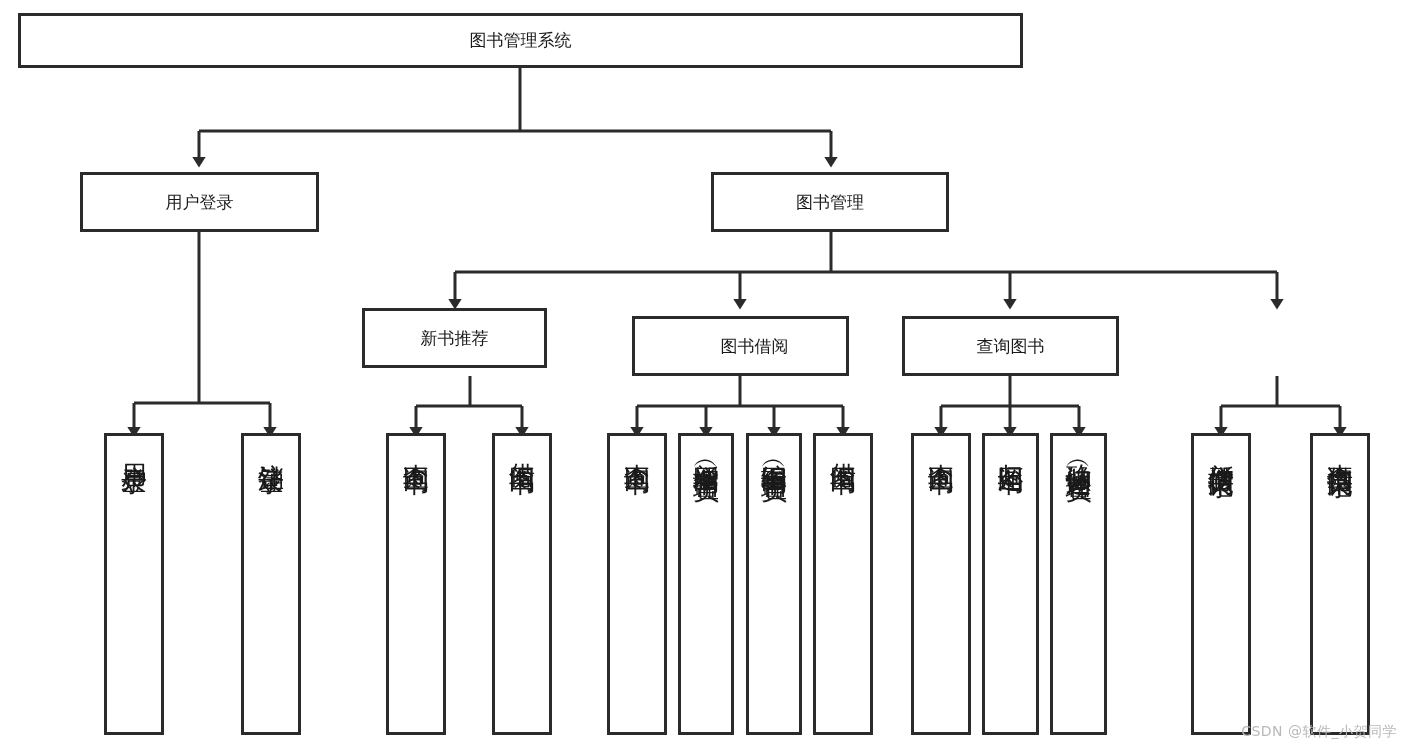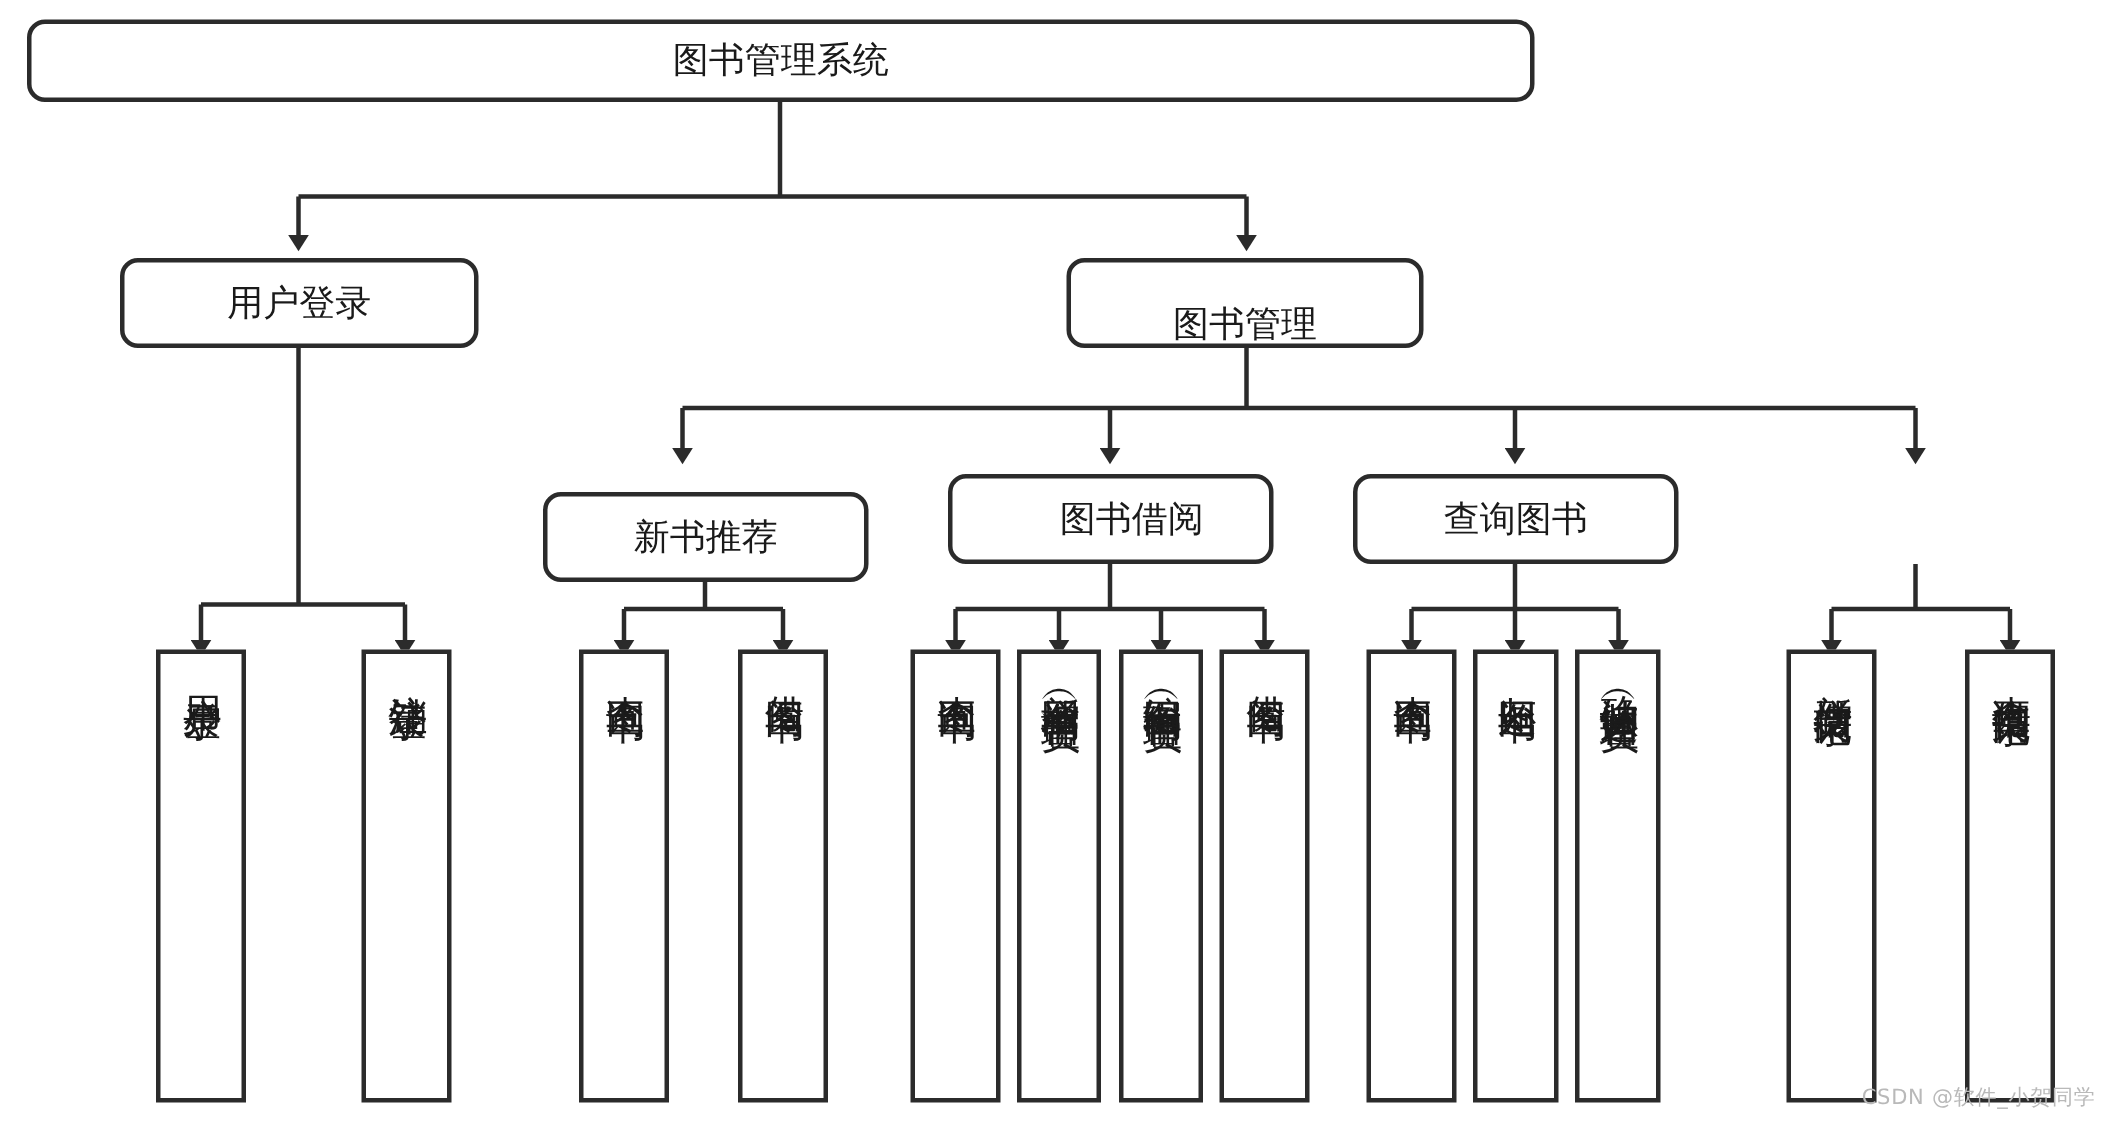--- a/index.html
+++ b/index.html
@@ -29,24 +29,23 @@
     position: absolute;
     box-sizing: border-box;
     border: 3px solid #2b2b2b;
     background: #ffffff;
     display: flex;
     align-items: center;
     justify-content: center;
     color: #1a1a1a;
   }
   .node.horiz {
-    font-size: 24px;
+    font-size: 17px;
     letter-spacing: 0px;
     line-height: 1.1;
-    border-radius: 12px;
   }
   .node.vert {
     align-items: flex-start;
     justify-content: center;
     padding-top: 7px;
   }
   .vert-label {
     writing-mode: vertical-rl;
     text-orientation: upright;
     font-size: 26px;
@@ -121,25 +120,25 @@
     </g>
   </svg>
 
   <div class="node horiz" style="left:18px; top:13px; width:1005px; height:55px;">
     <span>图书管理系统</span>
   </div>
 
   <div class="node horiz" style="left:80px; top:172px; width:239px; height:60px;">
     <span>用户登录</span>
   </div>
-  <div class="node horiz" style="left:711px; top:172px; width:238px; height:60px;align-items:flex-end;">
+  <div class="node horiz" style="left:711px; top:172px; width:238px; height:60px;">
     <span>图书管理</span>
   </div>
 
-  <div class="node horiz" style="left:362px; top:328px; width:217px; height:60px;">
+  <div class="node horiz" style="left:362px; top:308px; width:185px; height:60px;">
     <span>新书推荐</span>
   </div>
   <div class="node horiz" style="left:632px; top:316px; width:217px; height:60px;padding-left:28px;">
     <span>图书借阅</span>
   </div>
   <div class="node horiz" style="left:902px; top:316px; width:217px; height:60px;">
     <span>查询图书</span>
   </div>
 
   <div class="node vert" style="left:104px; top:433px; width:60px; height:302px;">

